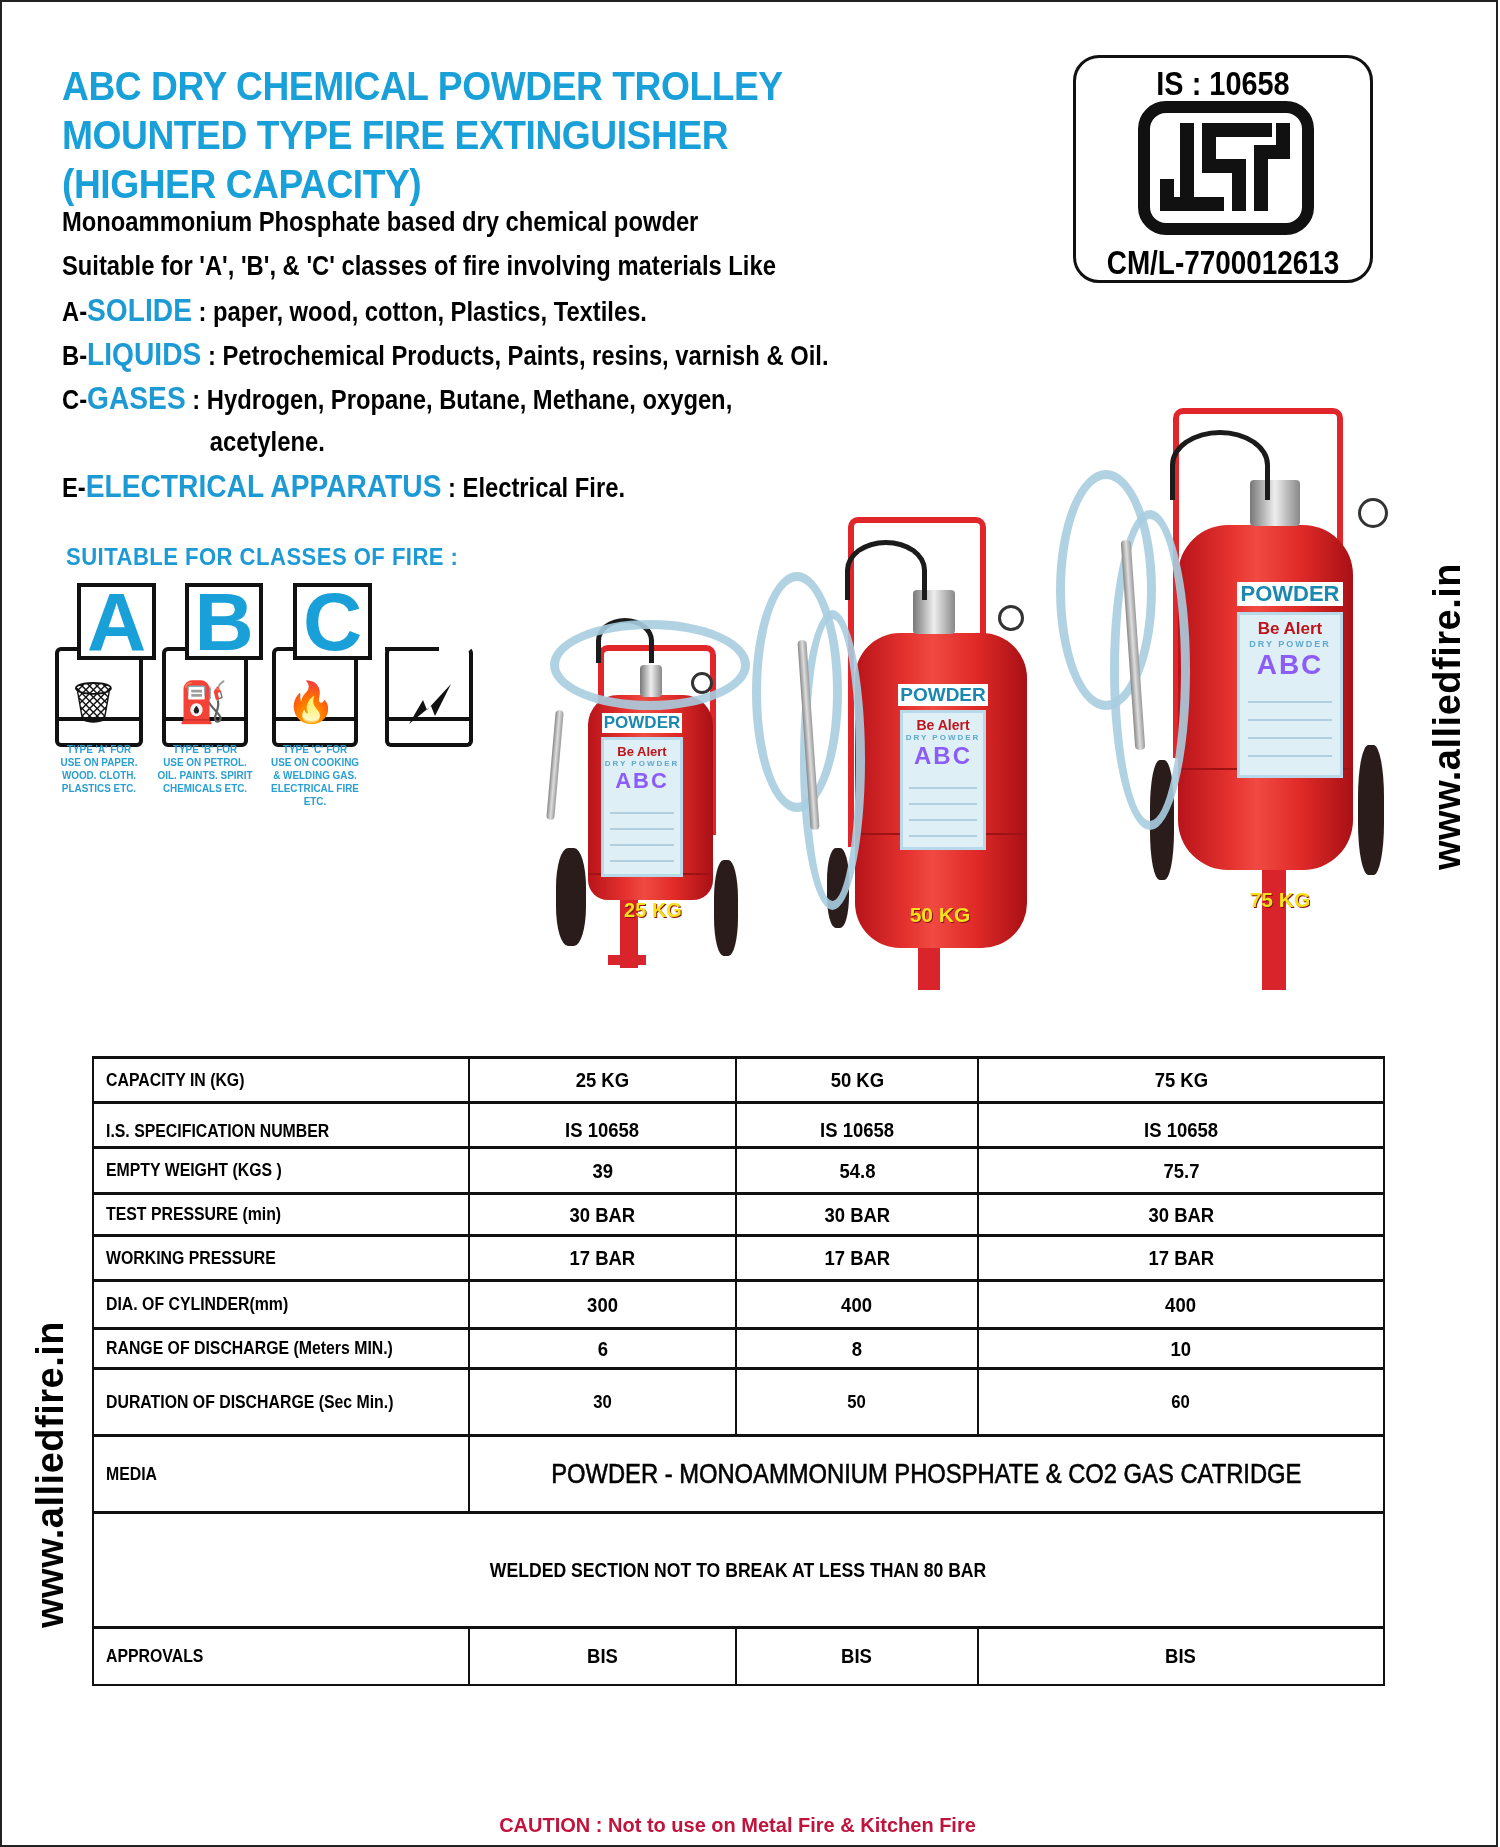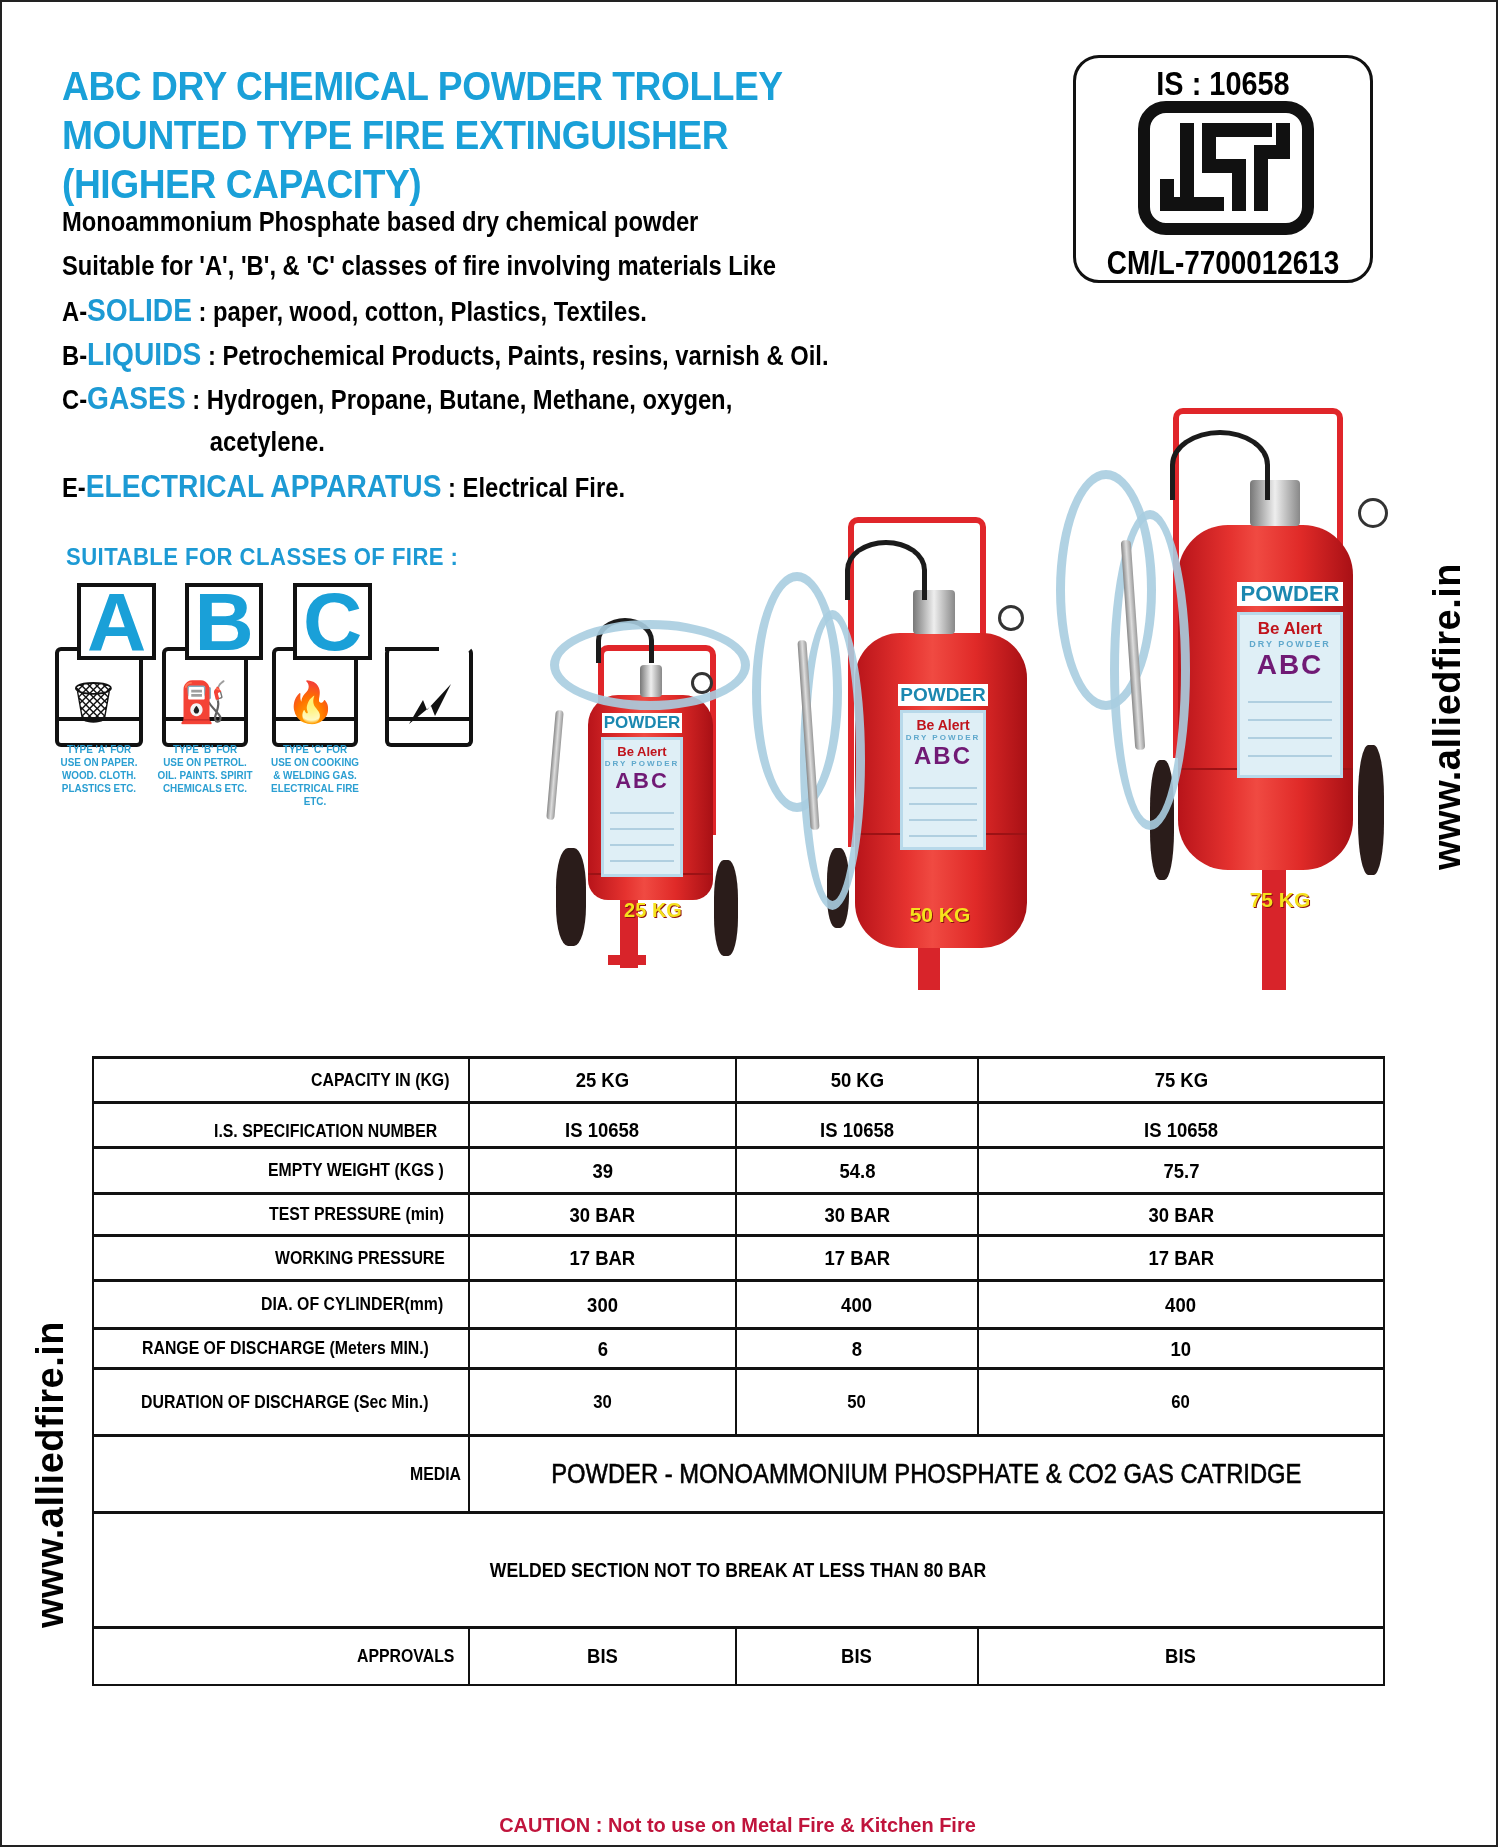--- a/index.html
+++ b/index.html
@@ -40,30 +40,30 @@
   .ext .neck { position:absolute; background:linear-gradient(90deg,#777,#eee,#888); border-radius:4px; }
   .ext .gauge { position:absolute; border-radius:50%; background:#fff; border:3px solid #333; box-sizing:border-box; }
   .ext .wheel { position:absolute; background:#2a1c1a; border-radius:40%; }
   .ext .stand { position:absolute; background:#d8242a; }
   .ext .hose { position:absolute; border:9px solid #a9cde0; border-radius:50%; box-sizing:border-box; opacity:0.9; }
   .ext .blackhose { position:absolute; border:5px solid #1b1b1b; border-radius:50% 50% 0 0; border-bottom:none; box-sizing:border-box; }
   .ext .lance { position:absolute; background:linear-gradient(90deg,#888,#ddd,#999); border-radius:4px; }
   .ext .powder { position:absolute; background:#fff; color:#1b88b0; font-weight:bold; text-align:center; transform-origin:left top; white-space:nowrap; overflow:hidden; }
   .ext .sticker { position:absolute; background:#dfeff6; border:3px solid #b8d9ea; box-sizing:border-box; }
   .ext .sticker .be-alert { display:block; text-align:center; color:#c0141c; font-weight:bold; }
-  .ext .sticker .abc { display:block; text-align:center; color:#701a75; font-weight:bold; letter-spacing:2px; }
+  .ext .sticker .abc { display:block; text-align:center; color:#8b5cf6; font-weight:bold; letter-spacing:2px; }
   .ext .sticker .lines { position:absolute; left:8%; right:8%; border-top:2px solid #b0cfe0; }
   .ext .kg { position:absolute; color:#f5e21c; font-weight:bold; text-align:center; white-space:nowrap; text-shadow:1px 1px 0 #8a1010; }
 
   
   .vurl { position:absolute; font-size:38px; font-weight:bold; white-space:nowrap; transform:rotate(-90deg); transform-origin:center center; letter-spacing:0.5px; }
 
   
   .spec-table { position:absolute; left:92px; top:1056px; width:1291px; border-collapse:collapse; table-layout:fixed; }
-  .spec-table td { border:2px solid #111; border-top-width:3px; padding:0; font-weight:bold; vertical-align:middle;text-align:right; }
+  .spec-table td { border:2px solid #111; border-top-width:3px; padding:0; font-weight:bold; vertical-align:middle; }
   .spec-table td.label { padding-left:12px; font-size:18px; white-space:nowrap; }
   .spec-table td.val { text-align:center; font-size:21px; }
   .spec-table td.val.light { font-size:19px; }
   .spec-table td.media-val { text-align:center; font-size:27px; font-weight:normal; -webkit-text-stroke:0.6px #000; }
   .spec-table td.welded { text-align:center; font-size:20px; }
   .spec-table td .cond { display:inline-block; transform:scaleX(0.88); transform-origin:left center; }
   .spec-table td.val .cond, .spec-table td.welded .cond, .spec-table td.media-val .cond { transform-origin:center center; }
 
   .caution { position:absolute; left:92px; width:1291px; top:1814px; text-align:center; color:#c0143c; font-weight:bold; font-size:20px; }
 </style>

